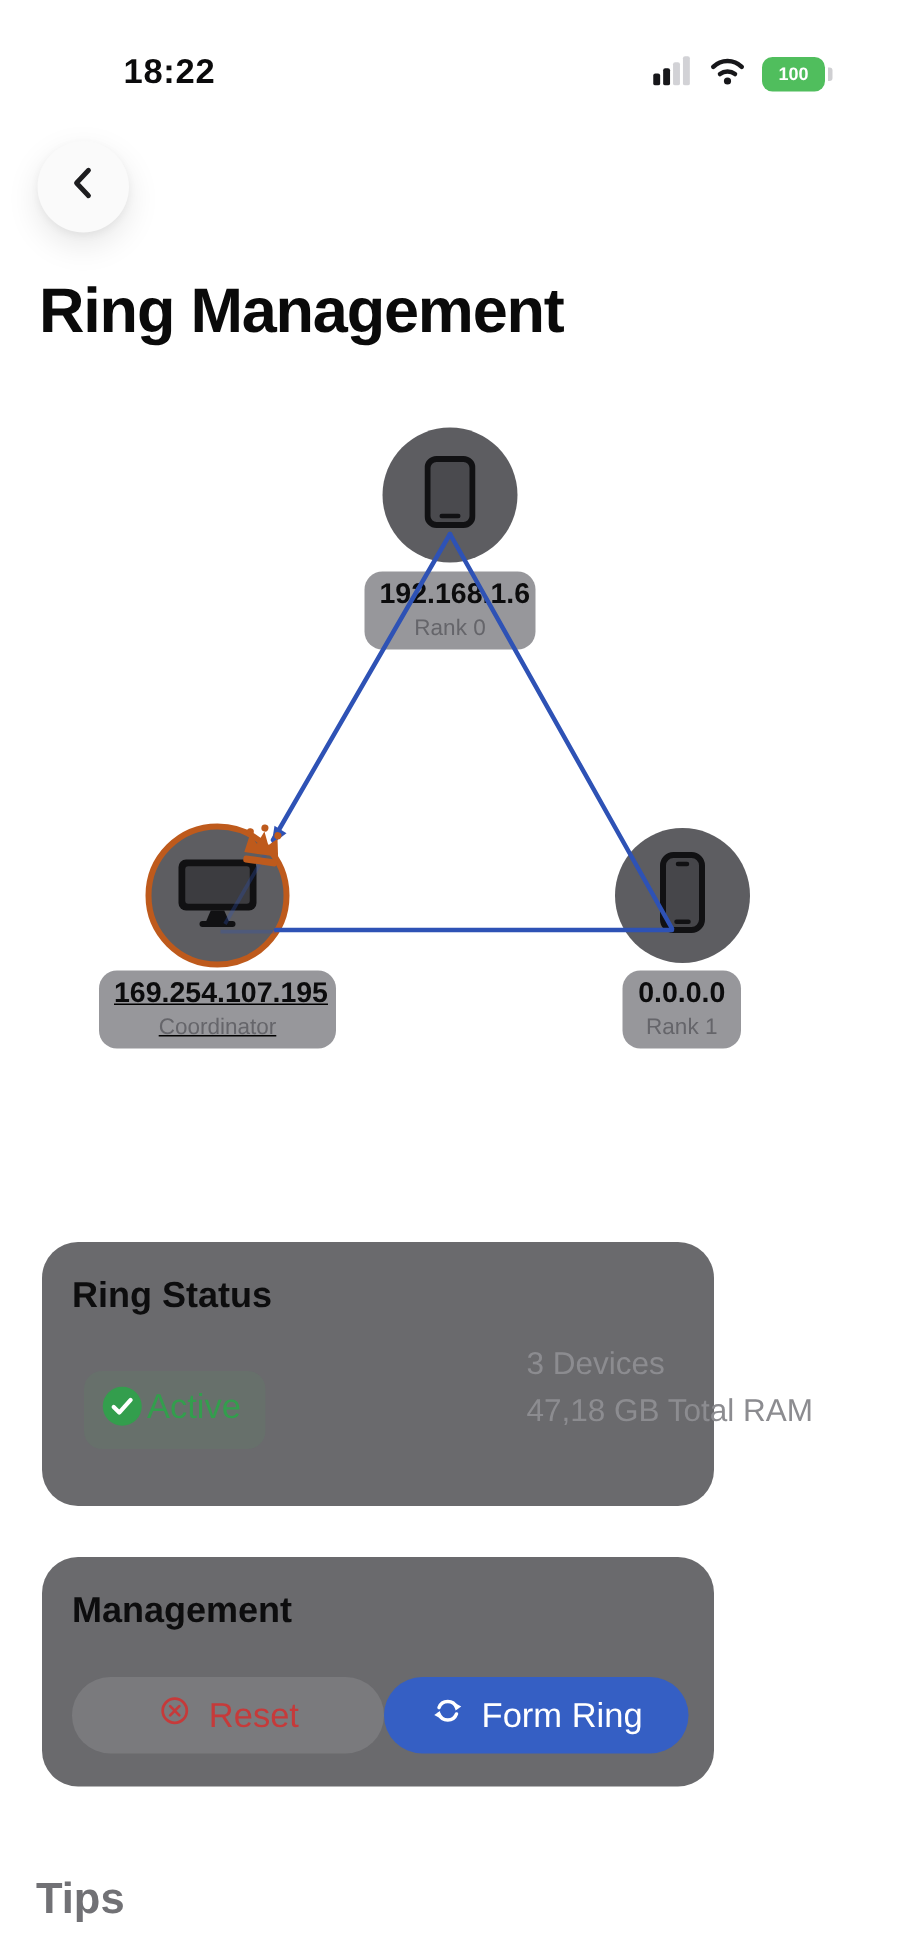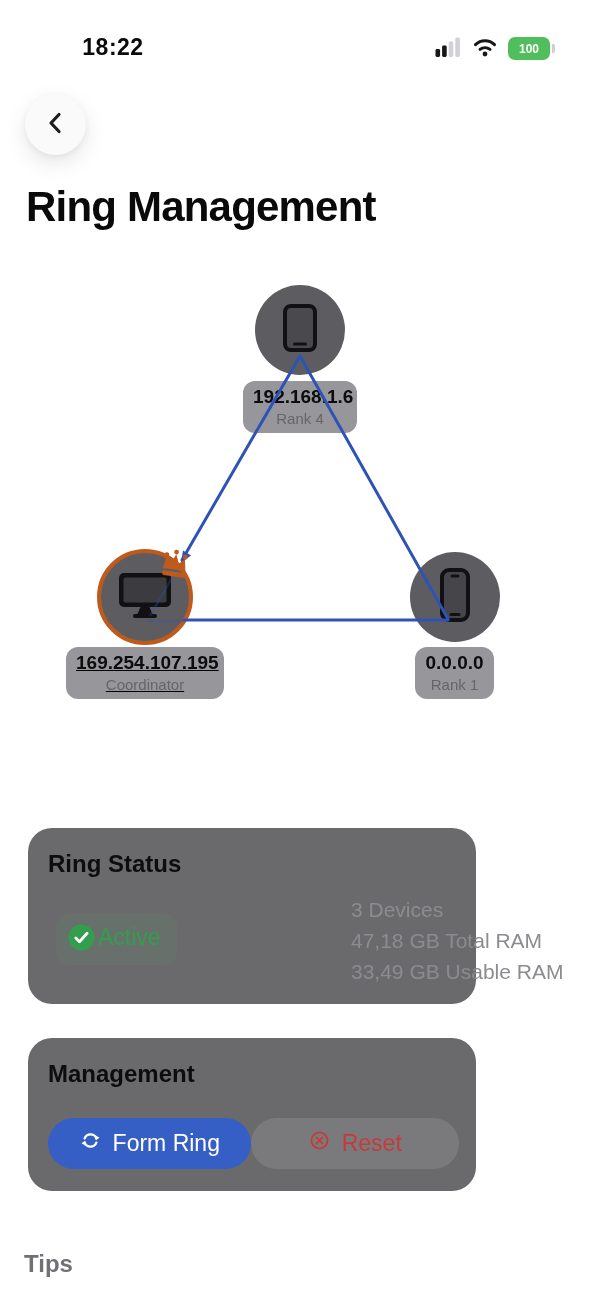--- a/index.html
+++ b/index.html
@@ -74,21 +74,21 @@
     position:absolute; left:20px; right:17px; top:80px; display:flex; justify-content:space-between;
   }
   .btn {
     height:51px; border-radius:26px; display:flex; align-items:center; justify-content:center;
     gap:11px; font-size:23px; cursor:pointer; border:none;
   }
   .btn-form-ring { width:238px; background:#355fc4; color:#ffffff; font-weight:400; }
   .btn-reset     { width:245px; background:#7a7a7d; color:#c63a3a; font-weight:400; }
   
   .tips-heading {
-    position:absolute; left:24px; top:1250px; font-size:24px; font-weight:700; color:#717175;
+    position:absolute; left:24px; top:1250px; font-size:29px; font-weight:700; color:#717175;
   }
 </style>
 </head>
 <body>
 
 <div class="screen">
 
   <div class="status-time">18:22</div>
   <div class="status-icons">
     <span>
@@ -116,21 +116,21 @@
       <svg width="26" height="26" viewBox="0 0 26 26">
         <path d="M16 4.5 L8 13 L16 21.5" fill="none" stroke="#1d1d1f" stroke-width="3.2" stroke-linecap="round" stroke-linejoin="round"></path>
       </svg>
     </span>
   </div>
 
   <h1 class="page-title">Ring Management</h1>
 
   <div class="node-label label-top">
     <div class="ip">192.168.1.6</div>
-    <div class="role">Rank 4</div>
+    <div class="role">Rank 0</div>
   </div>
   <div class="node-label label-left">
     <div class="ip">169.254.107.195</div>
     <div class="role">Coordinator</div>
   </div>
   <div class="node-label label-right">
     <div class="ip">0.0.0.0</div>
     <div class="role">Rank 1</div>
   </div>
 
@@ -188,45 +188,44 @@
         <svg width="27" height="27" viewBox="0 0 27 27">
           <circle cx="13.5" cy="13.5" r="13" fill="#339e4d"></circle>
           <path d="M7.8 14 l3.7 3.7 l7.6-8.4" fill="none" stroke="#ffffff" stroke-width="2.8" stroke-linecap="round" stroke-linejoin="round"></path>
         </svg>
       </span>
       <span class="active-text">Active</span>
     </div>
     <div class="stats">
       <div class="stat-line">3 Devices</div>
       <div class="stat-line">47,18 GB Total RAM</div>
-      <div class="stat-line">33,49 GB Usable RAM</div>
     </div>
   </section>
 
   <section class="card card-management">
     <h2 class="card-title">Management</h2>
     <div class="btn-row">
+      <button class="btn btn-reset">
+        <span>
+          <svg width="23" height="23" viewBox="0 0 24 24">
+            <circle cx="12" cy="12" r="8.4" fill="none" stroke="#c63a3a" stroke-width="1.9"></circle>
+            <path d="M8.8 8.8 L15.2 15.2 M15.2 8.8 L8.8 15.2" stroke="#c63a3a" stroke-width="1.9" stroke-linecap="round"></path>
+          </svg>
+        </span>
+        <span>Reset</span>
+      </button>
       <button class="btn btn-form-ring">
         <span>
           <svg width="23" height="23" viewBox="0 0 24 24">
             <path d="M5.9 9.8 A6.5 6.5 0 0 1 18.1 9.8" fill="none" stroke="#ffffff" stroke-width="2.4" stroke-linecap="round"></path>
             <polygon points="17,6.6 21.4,9.1 17.4,11.8" fill="#ffffff"></polygon>
             <path d="M18.1 14.2 A6.5 6.5 0 0 1 5.9 14.2" fill="none" stroke="#ffffff" stroke-width="2.4" stroke-linecap="round"></path>
             <polygon points="7,17.4 2.6,14.9 6.6,12.2" fill="#ffffff"></polygon>
           </svg>
         </span>
         <span>Form Ring</span>
       </button>
-      <button class="btn btn-reset">
-        <span>
-          <svg width="23" height="23" viewBox="0 0 24 24">
-            <circle cx="12" cy="12" r="8.4" fill="none" stroke="#c63a3a" stroke-width="1.9"></circle>
-            <path d="M8.8 8.8 L15.2 15.2 M15.2 8.8 L8.8 15.2" stroke="#c63a3a" stroke-width="1.9" stroke-linecap="round"></path>
-          </svg>
-        </span>
-        <span>Reset</span>
-      </button>
     </div>
   </section>
 
   <h2 class="tips-heading">Tips</h2>
 
 </div>
 
 </body></html>

